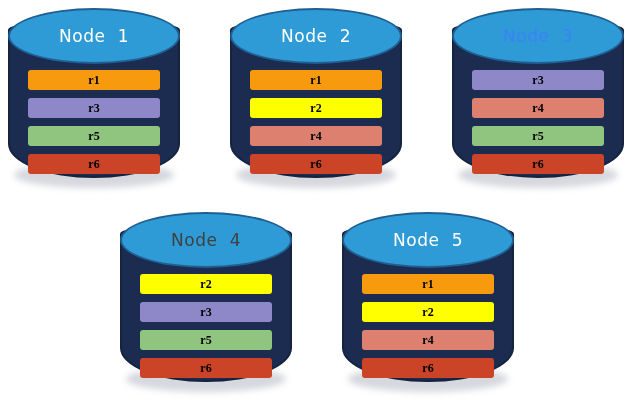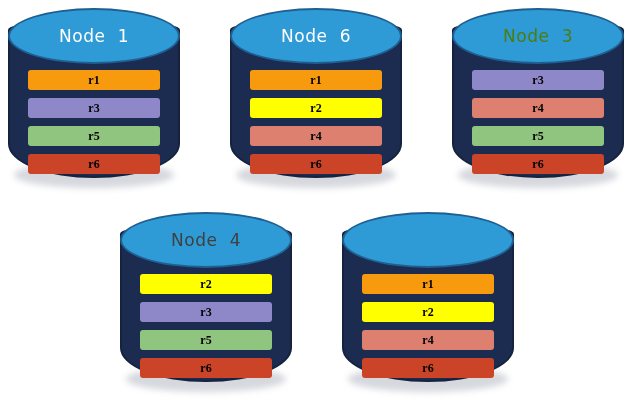--- a/index.html
+++ b/index.html
@@ -119,33 +119,33 @@
         <div class="replica" style="background: rgb(247, 154, 14);">r1</div>
         <div class="replica" style="background: rgb(142, 135, 200);">r3</div>
         <div class="replica" style="background: rgb(143, 197, 127);">r5</div>
         <div class="replica" style="background: rgb(204, 68, 40);">r6</div>
       </div>
     </div>
     <div class="node" style="left: 230px; top: 8px;">
       <div class="cyl-shadow"></div>
       <div class="cyl-body" style="background: rgb(27, 44, 80);"></div>
       <div class="cyl-top" style="background: rgb(46, 155, 214);"></div>
-      <div class="cyl-title" style="color: rgb(255, 255, 255);">Node  6</div>
+      <div class="cyl-title" style="color: rgb(255, 255, 255);">Node  2</div>
       <div class="replica-list">
         <div class="replica" style="background: rgb(247, 154, 14);">r1</div>
         <div class="replica" style="background: rgb(255, 255, 0);">r2</div>
         <div class="replica" style="background: rgb(221, 128, 112);">r4</div>
         <div class="replica" style="background: rgb(204, 68, 40);">r6</div>
       </div>
     </div>
     <div class="node" style="left: 452px; top: 8px;">
       <div class="cyl-shadow"></div>
       <div class="cyl-body" style="background: rgb(27, 44, 80);"></div>
       <div class="cyl-top" style="background: rgb(46, 155, 214);"></div>
-      <div class="cyl-title" style="color: #4d7c0f;">Node  3</div>
+      <div class="cyl-title" style="color: #3b82f6;">Node  3</div>
       <div class="replica-list">
         <div class="replica" style="background: rgb(142, 135, 200);">r3</div>
         <div class="replica" style="background: rgb(221, 128, 112);">r4</div>
         <div class="replica" style="background: rgb(143, 197, 127);">r5</div>
         <div class="replica" style="background: rgb(204, 68, 40);">r6</div>
       </div>
     </div>
     <div class="node" style="left: 120px; top: 212px;">
       <div class="cyl-shadow"></div>
       <div class="cyl-body" style="background: rgb(27, 44, 80);"></div>
@@ -155,20 +155,21 @@
         <div class="replica" style="background: rgb(255, 255, 0);">r2</div>
         <div class="replica" style="background: rgb(142, 135, 200);">r3</div>
         <div class="replica" style="background: rgb(143, 197, 127);">r5</div>
         <div class="replica" style="background: rgb(204, 68, 40);">r6</div>
       </div>
     </div>
     <div class="node" style="left: 342px; top: 212px;">
       <div class="cyl-shadow"></div>
       <div class="cyl-body" style="background: rgb(27, 44, 80);"></div>
       <div class="cyl-top" style="background: rgb(46, 155, 214);"></div>
+      <div class="cyl-title" style="color: rgb(255, 255, 255);">Node  5</div>
       <div class="replica-list">
         <div class="replica" style="background: rgb(247, 154, 14);">r1</div>
         <div class="replica" style="background: rgb(255, 255, 0);">r2</div>
         <div class="replica" style="background: rgb(221, 128, 112);">r4</div>
         <div class="replica" style="background: rgb(204, 68, 40);">r6</div>
       </div>
     </div>
   </div>
 
 </body></html>

